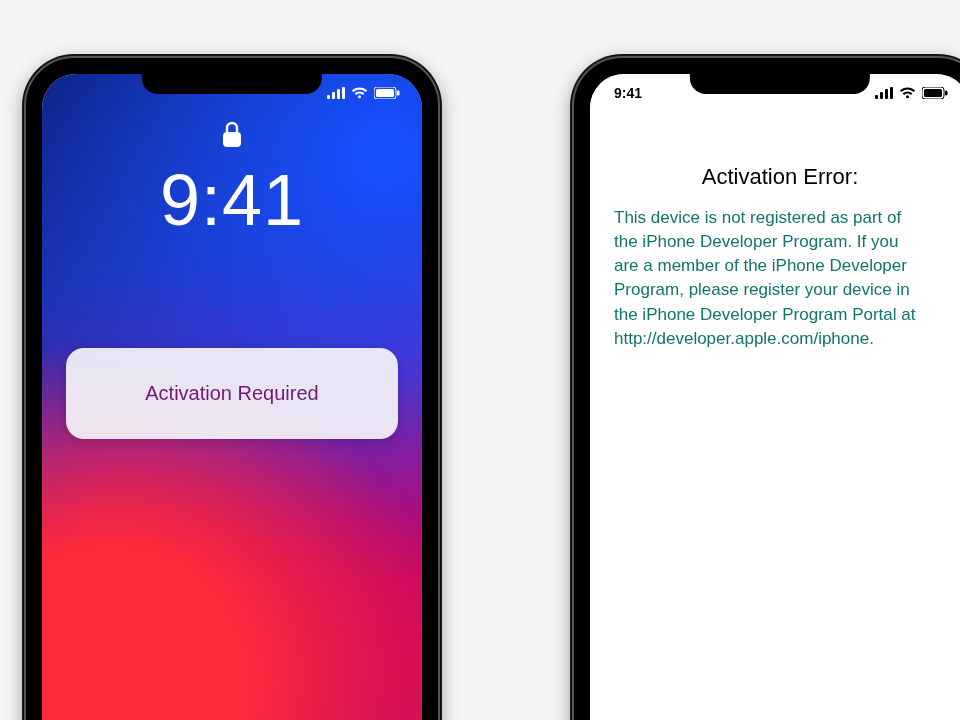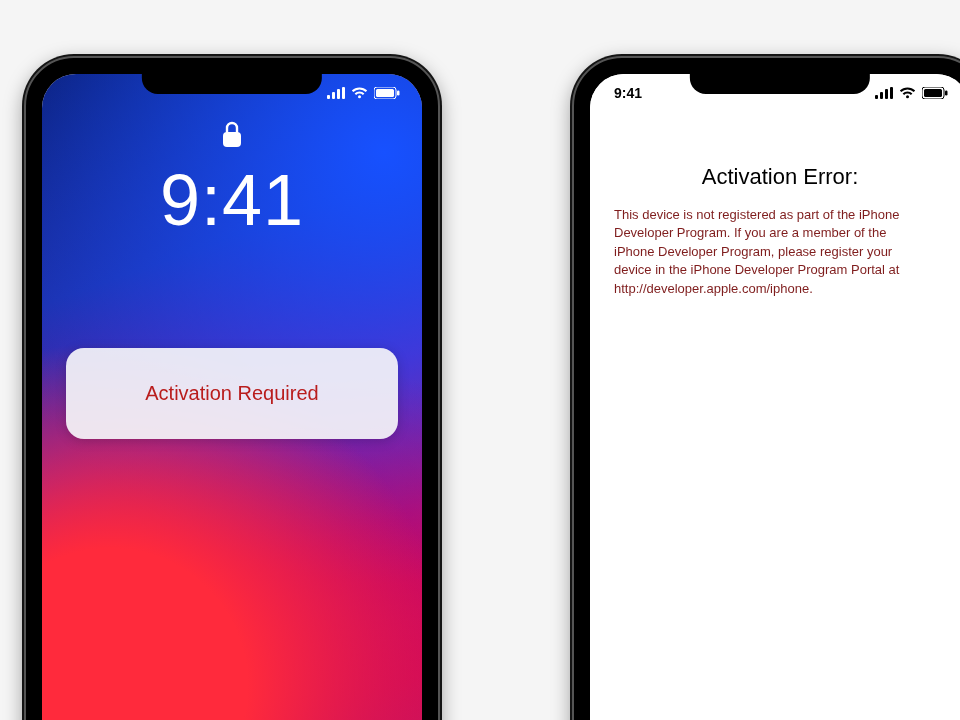--- a/index.html
+++ b/index.html
@@ -145,21 +145,21 @@
   }
 
   .activation-card {
     position: absolute;
     left: 24px; right: 24px;
     top: 274px;
     background: rgba(245,245,248,.92);
     border-radius: 18px;
     padding: 34px 20px;
     text-align: center;
-    color: #b91c1c;
+    color: #701a75;
     font-size: 20px;
     font-weight: 400;
     box-shadow: 0 2px 12px rgba(0,0,0,.18);
     z-index: 12;
   }
 
   
   .error-screen {
     position: absolute;
     inset: 0;
@@ -172,23 +172,23 @@
     left: 0; right: 0;
     text-align: center;
     font-size: 22px;
     font-weight: 400;
   }
   .error-body {
     position: absolute;
     top: 132px;
     left: 24px;
     right: 44px;
-    font-size: 13px;
+    font-size: 17px;
     line-height: 1.42;
-    color: #7f1d1d;
+    color: #0f766e;
   }
 </style>
 </head>
 <body>
 
 <div class="stage">
 
   <div class="phone phone-left">
     <span class="side-btn mute"></span>
     <span class="side-btn vol1"></span>

